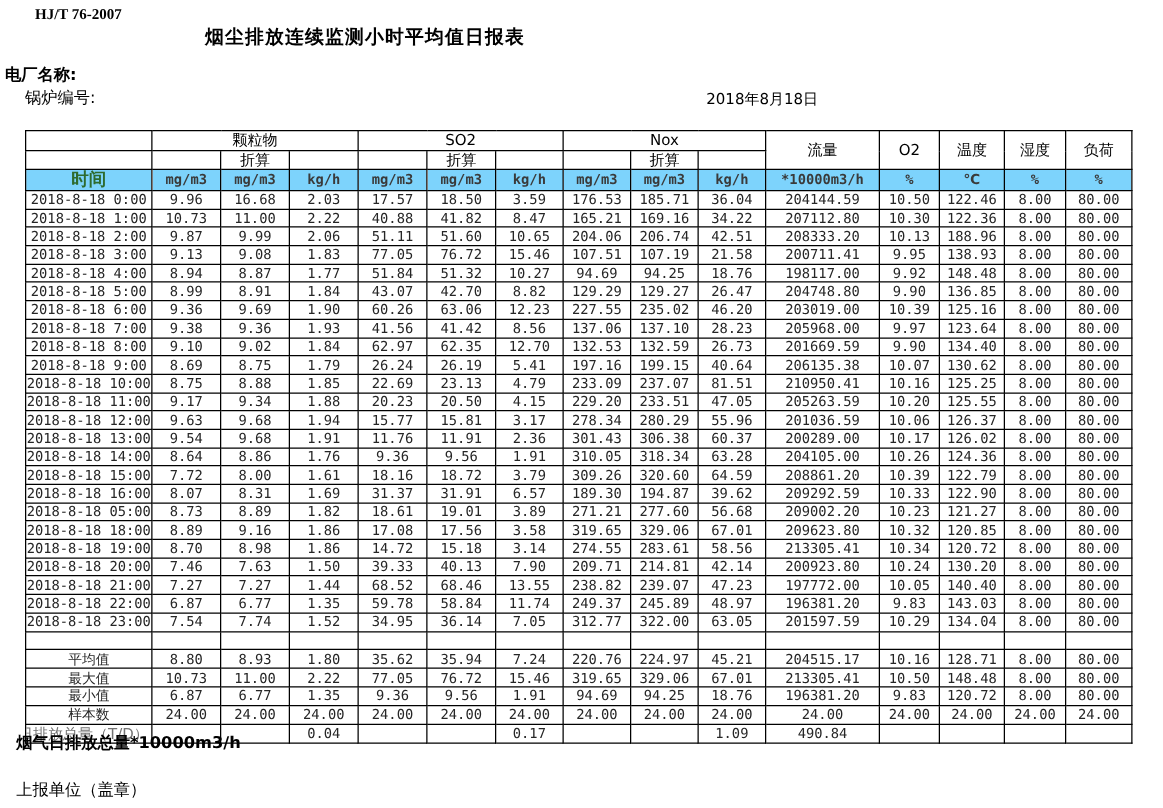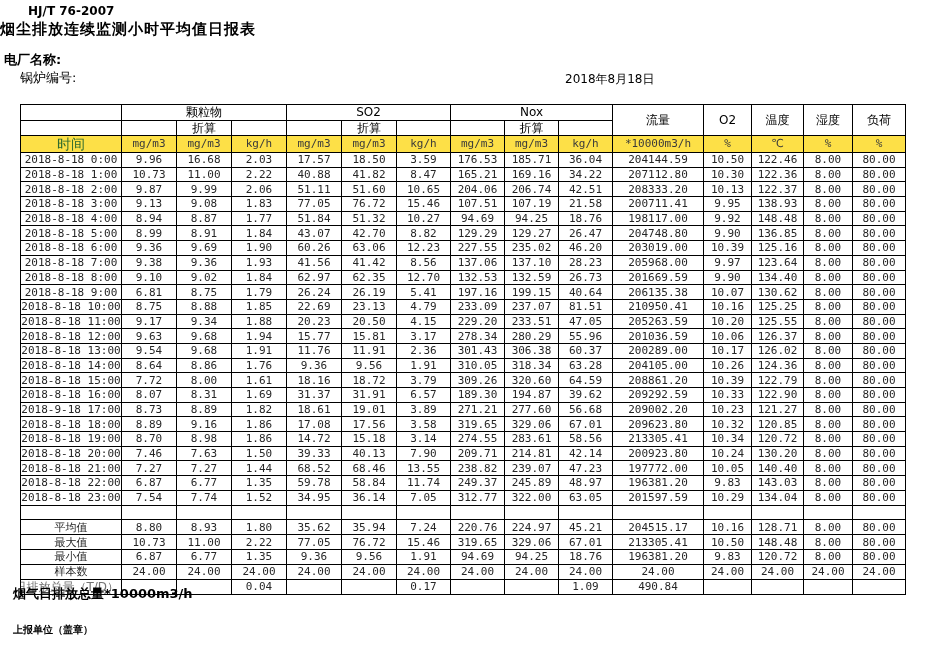--- a/index.html
+++ b/index.html
@@ -2,55 +2,55 @@
 <html><head>
 <meta charset="utf-8">
 <style>
   html,body{margin:0;padding:0;}
   body{
     width:930px;height:646px;background:#ffffff;position:relative;
     font-family:"DejaVu Sans","Liberation Sans",sans-serif;color:#000;
     overflow:hidden;
   }
   .abs{position:absolute;white-space:nowrap;}
-  .standard{left:28px;top:4px;font-size:12px;font-weight:bold;}
-  .title{left:0;top:20px;width:584px;font-size:15px;font-weight:bold;letter-spacing:1px;}
+  .standard{left:28px;top:4px;font-size:12px;font-weight:bold;font-family:Liberation Serif, serif;}
+  .title{left:0;top:20px;width:584px;text-align:center;font-size:15px;font-weight:bold;letter-spacing:1px;}
   .plant{left:4px;top:51px;font-size:13px;font-weight:bold;}
   .boiler{left:20px;top:69px;font-size:13px;font-weight:normal;}
   .date{left:565px;top:71px;font-size:12px;}
 
   table.report{
     position:absolute;left:20px;top:104px;border-collapse:collapse;table-layout:fixed;
   }
   table.report td{
     border:1px solid #000;padding:0;overflow:hidden;white-space:nowrap;
     font-size:12px;text-align:center;vertical-align:middle;
   }
   tr.gh1 td{height:15px;line-height:15px;}
   tr.gh2 td{height:14px;line-height:14px;}
-  tr.units td{height:16px;line-height:16px;background:#fde047;font-size:11px;color:#3a3a3a;
-    font-family:"DejaVu Sans Mono","DejaVu Sans",monospace;}
+  tr.units td{height:16px;line-height:16px;background:#7dd3fc;font-size:11px;color:#3a3a3a;
+    font-family:"DejaVu Sans Mono","DejaVu Sans",monospace;font-weight:bold;}
   tr.units td.c-timehead{font-size:14px;color:#2e6b2e;font-family:"DejaVu Sans","Liberation Sans",sans-serif;}
   tr.data-row td, tr.blank-row td, tr.summary-row td, tr.total-row td{
     height:13.7px;line-height:13px;font-size:11px;color:#262626;
     font-family:"DejaVu Sans Mono","DejaVu Sans",monospace;
   }
   tr.summary-row td, tr.total-row td{height:13.9px;}
   td.c-time{text-align:right;padding-right:4px;}
   td.c-num{text-align:right;padding-right:7px;}
   td.c-flow{padding-right:12px;}
   td.c-label{text-align:right;padding-right:2px;font-size:12px;color:#000;
     font-family:"DejaVu Sans","Liberation Sans",sans-serif;}
   td.c-overflow{position:relative;}
   td.c-overflow span{
     position:absolute;right:2px;bottom:0;white-space:nowrap;font-size:12px;color:#737373;
     font-family:"DejaVu Sans","Liberation Sans",sans-serif;line-height:14px;margin-top:28px;
   }
   .foot1{left:13px;top:585px;font-size:13px;font-weight:bold;}
-  .foot2{left:13px;top:623px;font-size:10px;font-weight:bold;}
+  .foot2{left:13px;top:623px;font-size:13px;font-weight:normal;}
   .foot3{left:205px;top:655px;font-size:13px;font-weight:bold;}
 </style>
 </head>
 <body>
 
 <div class="abs standard">HJ/T  76-2007</div>
 <div class="abs title">烟尘排放连续监测小时平均值日报表</div>
 <div class="abs plant">电厂名称:</div>
 <div class="abs boiler">锅炉编号:</div>
 <div class="abs date">2018年8月18日</div>
@@ -156,21 +156,21 @@
         <td class="c-num">9.99</td>
         <td class="c-num">2.06</td>
         <td class="c-num">51.11</td>
         <td class="c-num">51.60</td>
         <td class="c-num">10.65</td>
         <td class="c-num">204.06</td>
         <td class="c-num">206.74</td>
         <td class="c-num">42.51</td>
         <td class="c-num c-flow">208333.20</td>
         <td class="c-num">10.13</td>
-        <td class="c-num">122.37</td>
+        <td class="c-num">188.96</td>
         <td class="c-num">8.00</td>
         <td class="c-num">80.00</td>
       </tr>
       <tr class="data-row">
         <td class="c-time">2018-8-18 3:00</td>
         <td class="c-num">9.13</td>
         <td class="c-num">9.08</td>
         <td class="c-num">1.83</td>
         <td class="c-num">77.05</td>
         <td class="c-num">76.72</td>
@@ -264,21 +264,21 @@
         <td class="c-num">132.59</td>
         <td class="c-num">26.73</td>
         <td class="c-num c-flow">201669.59</td>
         <td class="c-num">9.90</td>
         <td class="c-num">134.40</td>
         <td class="c-num">8.00</td>
         <td class="c-num">80.00</td>
       </tr>
       <tr class="data-row">
         <td class="c-time">2018-8-18 9:00</td>
-        <td class="c-num">6.81</td>
+        <td class="c-num">8.69</td>
         <td class="c-num">8.75</td>
         <td class="c-num">1.79</td>
         <td class="c-num">26.24</td>
         <td class="c-num">26.19</td>
         <td class="c-num">5.41</td>
         <td class="c-num">197.16</td>
         <td class="c-num">199.15</td>
         <td class="c-num">40.64</td>
         <td class="c-num c-flow">206135.38</td>
         <td class="c-num">10.07</td>
@@ -399,21 +399,21 @@
         <td class="c-num">189.30</td>
         <td class="c-num">194.87</td>
         <td class="c-num">39.62</td>
         <td class="c-num c-flow">209292.59</td>
         <td class="c-num">10.33</td>
         <td class="c-num">122.90</td>
         <td class="c-num">8.00</td>
         <td class="c-num">80.00</td>
       </tr>
       <tr class="data-row">
-        <td class="c-time">2018-9-18 17:00</td>
+        <td class="c-time">2018-8-18 05:00</td>
         <td class="c-num">8.73</td>
         <td class="c-num">8.89</td>
         <td class="c-num">1.82</td>
         <td class="c-num">18.61</td>
         <td class="c-num">19.01</td>
         <td class="c-num">3.89</td>
         <td class="c-num">271.21</td>
         <td class="c-num">277.60</td>
         <td class="c-num">56.68</td>
         <td class="c-num c-flow">209002.20</td>

